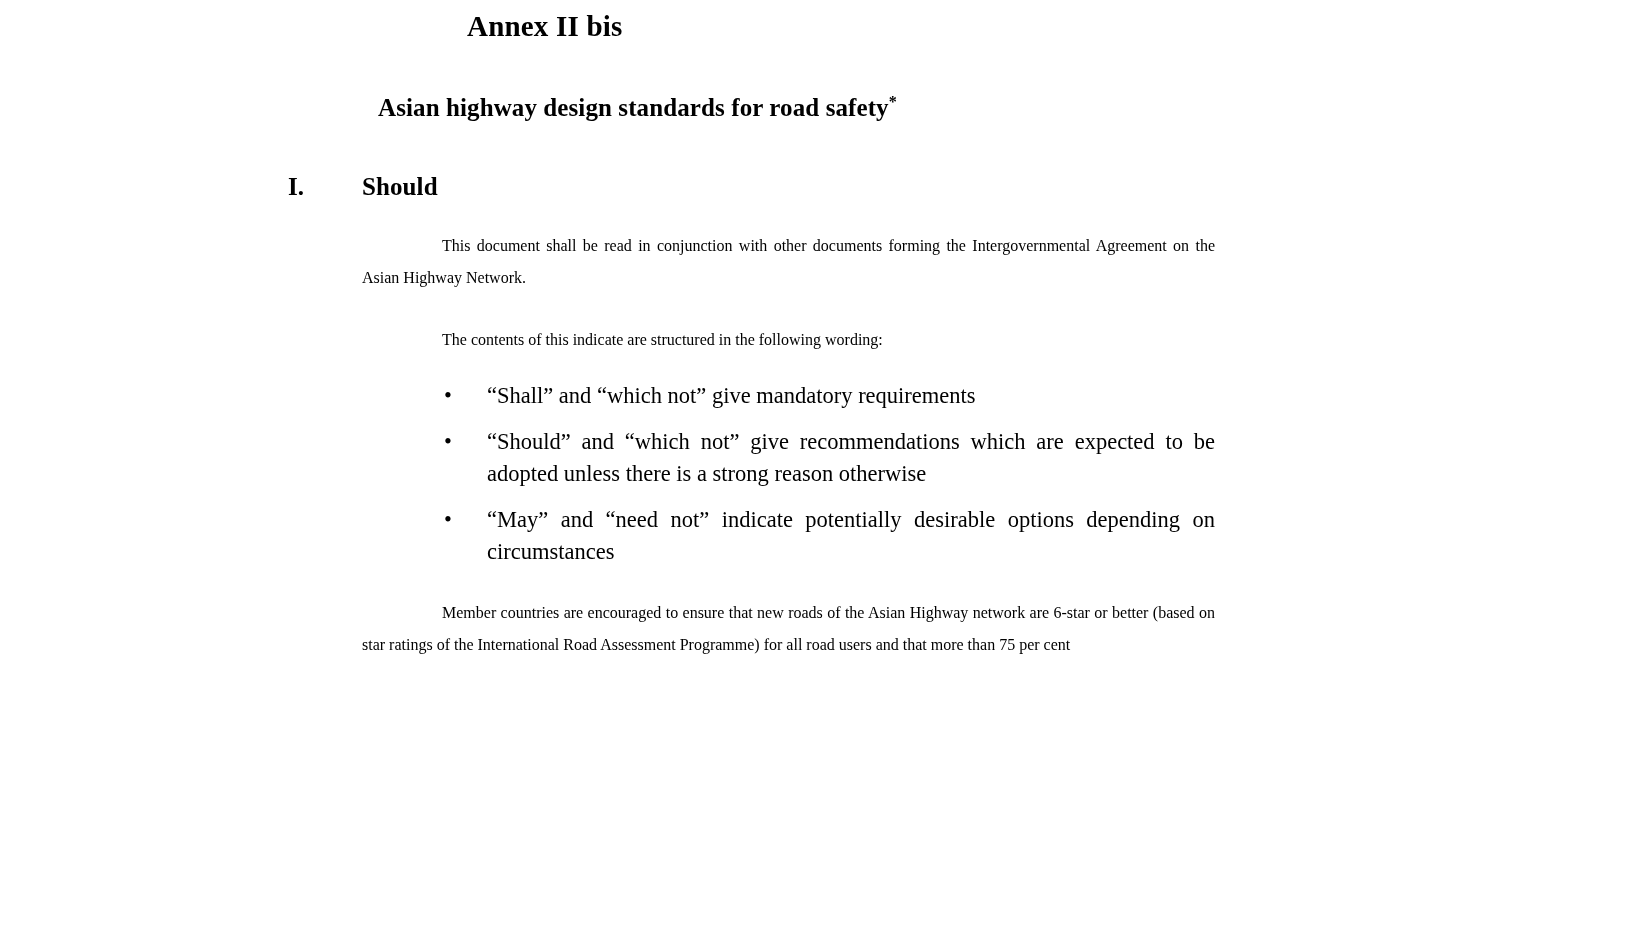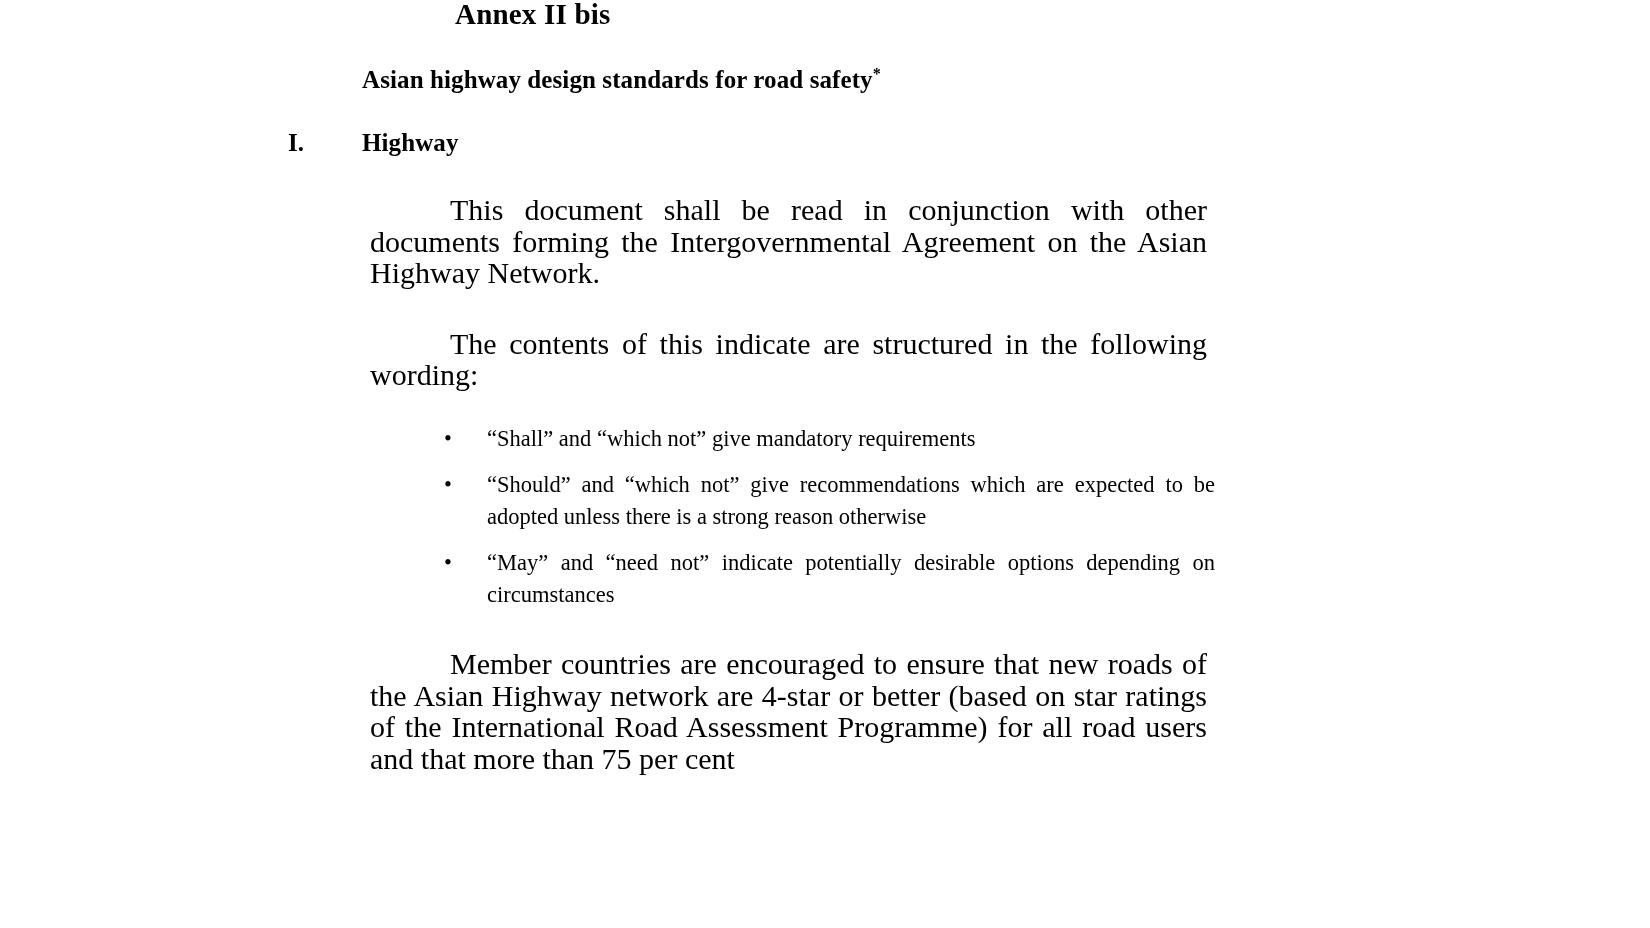--- a/index.html
+++ b/index.html
@@ -29,30 +29,30 @@
     position: absolute;
     left: 362px;
     top: 0;
     width: 853px;
   }
 
   .annex-title {
     font-size: 29px;
     font-weight: bold;
     line-height: 1.0;
-    margin: 0;
+    margin: 12px;
     padding-left: 93px;
     letter-spacing: 0.2px;
   }
 
   .doc-subtitle {
     font-size: 25px;
     font-weight: bold;
     line-height: 1.0;
-    margin: 0;
+    margin: 16px;
     padding-top: 38px;
     letter-spacing: 0.1px;
   }
 
   .doc-subtitle .footnote-mark {
     font-size: 16px;
     vertical-align: super;
     line-height: 0;
     font-weight: bold;
   }
@@ -68,25 +68,25 @@
   }
 
   .section-heading .section-number {
     position: absolute;
     left: -74px;
     top: 38px;
     font-weight: bold;
   }
 
   .body-para {
-    font-size: 30px;
+    font-size: 16px;
     line-height: 31.5px;
     text-align: justify;
     text-justify: inter-word;
-    margin: 8px;
+    margin: 0;
     padding-top: 31px;
     text-indent: 80px;
     hyphens: none;
   }
 
   .bullet-list {
     list-style: none;
     margin: 0;
     padding: 0;
     padding-top: 24px;
@@ -126,21 +126,21 @@
 <div class="page">
   <div class="content">
 
     <h1 class="annex-title">Annex II bis</h1>
 
     <h2 class="doc-subtitle">
       <span>Asian highway design standards for road safety</span><span class="footnote-mark">*</span>
     </h2>
 
     <h3 class="section-heading">
-      <span class="section-number">I.</span><span>Highway</span>
+      <span class="section-number">I.</span><span>Should</span>
     </h3>
 
     <p class="body-para">This document shall be read in conjunction with other documents forming the Intergovernmental Agreement on the Asian Highway Network.</p>
 
     <p class="body-para">The contents of this indicate are structured in the following wording:</p>
 
     <ul class="bullet-list">
       <li class="bullet-item">
         <span class="bullet-marker">•</span>
         <span>“Shall” and “which not” give mandatory requirements</span>
@@ -149,16 +149,16 @@
         <span class="bullet-marker">•</span>
         <span>“Should” and “which not” give recommendations which are expected to be adopted unless there is a strong reason otherwise</span>
       </li>
       <li class="bullet-item">
         <span class="bullet-marker">•</span>
         <span>“May” and “need not” indicate potentially desirable options depending on circumstances</span>
       </li>
     </ul>
 
 
-    <p class="body-para last-para">Member countries are encouraged to ensure that new roads of the Asian Highway network are 4-star or better (based on star ratings of the International Road Assessment Programme) for all road users and that more than 75 per cent</p>
+    <p class="body-para last-para">Member countries are encouraged to ensure that new roads of the Asian Highway network are 6-star or better (based on star ratings of the International Road Assessment Programme) for all road users and that more than 75 per cent</p>
 
   </div>
 </div>
 
 </body></html>

